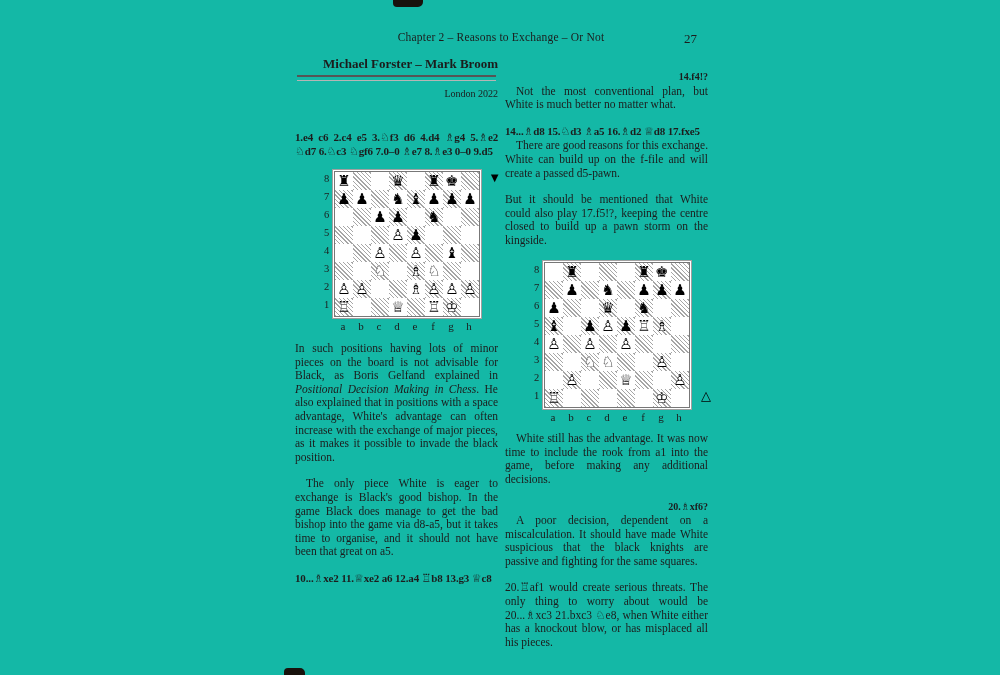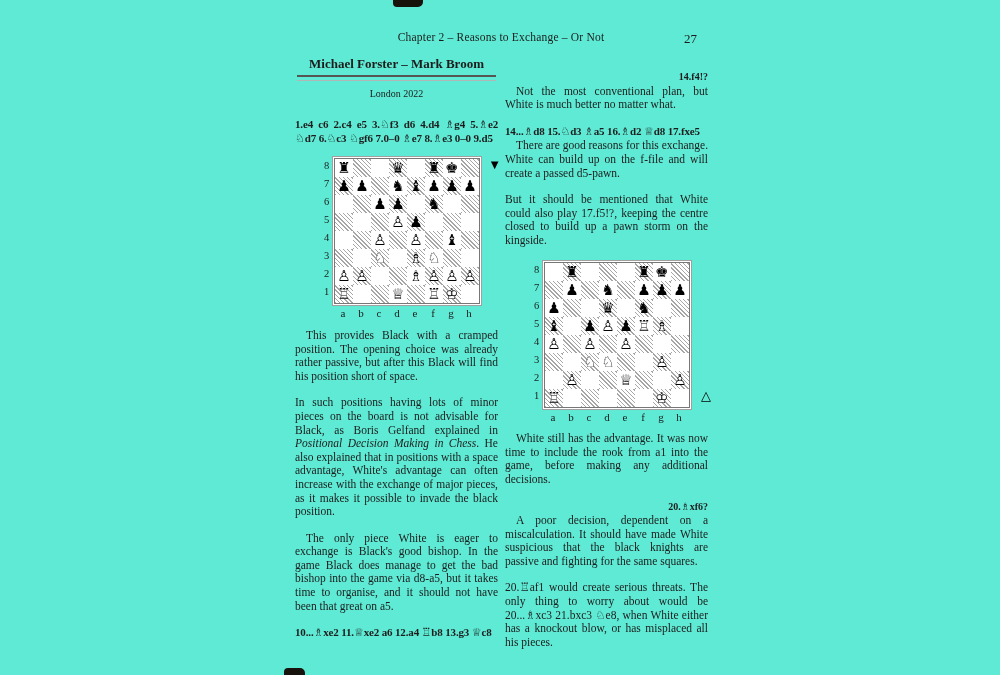--- a/index.html
+++ b/index.html
@@ -1,38 +1,38 @@
 <!DOCTYPE html>
 <html><head>
 <meta charset="utf-8">
 <style>
   html,body { margin:0; padding:0; background:#fafafa; }
   .sheet {
-    position:relative; width:1000px; height:675px; background:#5eead4;
+    position:relative; width:1000px; height:675px; background:#14b8a6;
     font-family:"Liberation Serif","DejaVu Serif","DejaVu Sans",serif;
     color:#1c1c1c; overflow:hidden;
   }
   
   .running-head { position:absolute; left:295px; top:31px; width:412px; text-align:center;
     font-size:11.5px; letter-spacing:0.2px; }
   .page-num { position:absolute; left:684px; top:31px; font-size:13px; }
 
   
   .col { position:absolute; width:203px; font-size:11.5px; line-height:13.6px; }
   .col-left  { left:295px; top:57px; }
   .col-right { left:505px; top:70px; }
 
   p { margin:0 0 13px 0; text-align:justify; }
   p.indent { text-indent:11px; }
   .mv { font-weight:bold; font-size:11px; letter-spacing:-0.15px; text-align:justify; margin:0 0 12px 0; }
   .mv-head { font-weight:bold; font-size:10px; margin:0 0 1px 0; text-align:right; }
   em { font-style:italic; }
 
   
-  .game-header { text-align:center; margin-bottom:18px; }
+  .game-header { text-align:right; margin-bottom:31px; }
   .players { font-weight:bold; font-size:13px; margin-bottom:4px; }
   .rule { height:3px; border-top:2px solid #555; border-bottom:1px solid #b5b5b5; margin:0 2px 6px 2px; }
   .event { font-size:10px; }
 
   
   .diagram { position:relative; width:max-content; margin:4px 0 8px 25px; }
   .diagram-inner { display:flex; }
   .rank-labels { display:flex; flex-direction:column; width:13px; }
   .rank-labels span { height:18px; line-height:18px; font-size:10.5px; text-align:center; }
   .board { border:1px solid #777; box-shadow:0 0 0 1px #fff, 0 0 0 2px #a0a0a0; margin:1px 0 0 1px; }
@@ -273,21 +273,20 @@
           <span>c</span>
           <span>d</span>
           <span>e</span>
           <span>f</span>
           <span>g</span>
           <span>h</span>
         </div>
       <span class="move-indicator ind-top">▼</span>
     </figure>
 
-    <p class="indent">This provides Black with a cramped position. The opening choice was already rather passive, but after this Black will find his position short of space.</p>
 
     <p><span>In such positions having lots of minor pieces on the board is not advisable for Black, as Boris Gelfand explained in </span><em>Positional Decision Making in Chess</em><span>. He also explained that in positions with a space advantage, White's advantage can often increase with the exchange of major pieces, as it makes it possible to invade the black position.</span></p>
 
     <p class="indent">The only piece White is eager to exchange is Black's good bishop. In the game Black does manage to get the bad bishop into the game via d8-a5, but it takes time to organise, and it should not have been that great on a5.</p>
 
     <p class="mv">10...♗xe2 11.♕xe2 a6 12.a4 ♖b8 13.g3 ♕c8</p>
   </div>
 
   <div class="col col-right">
 

